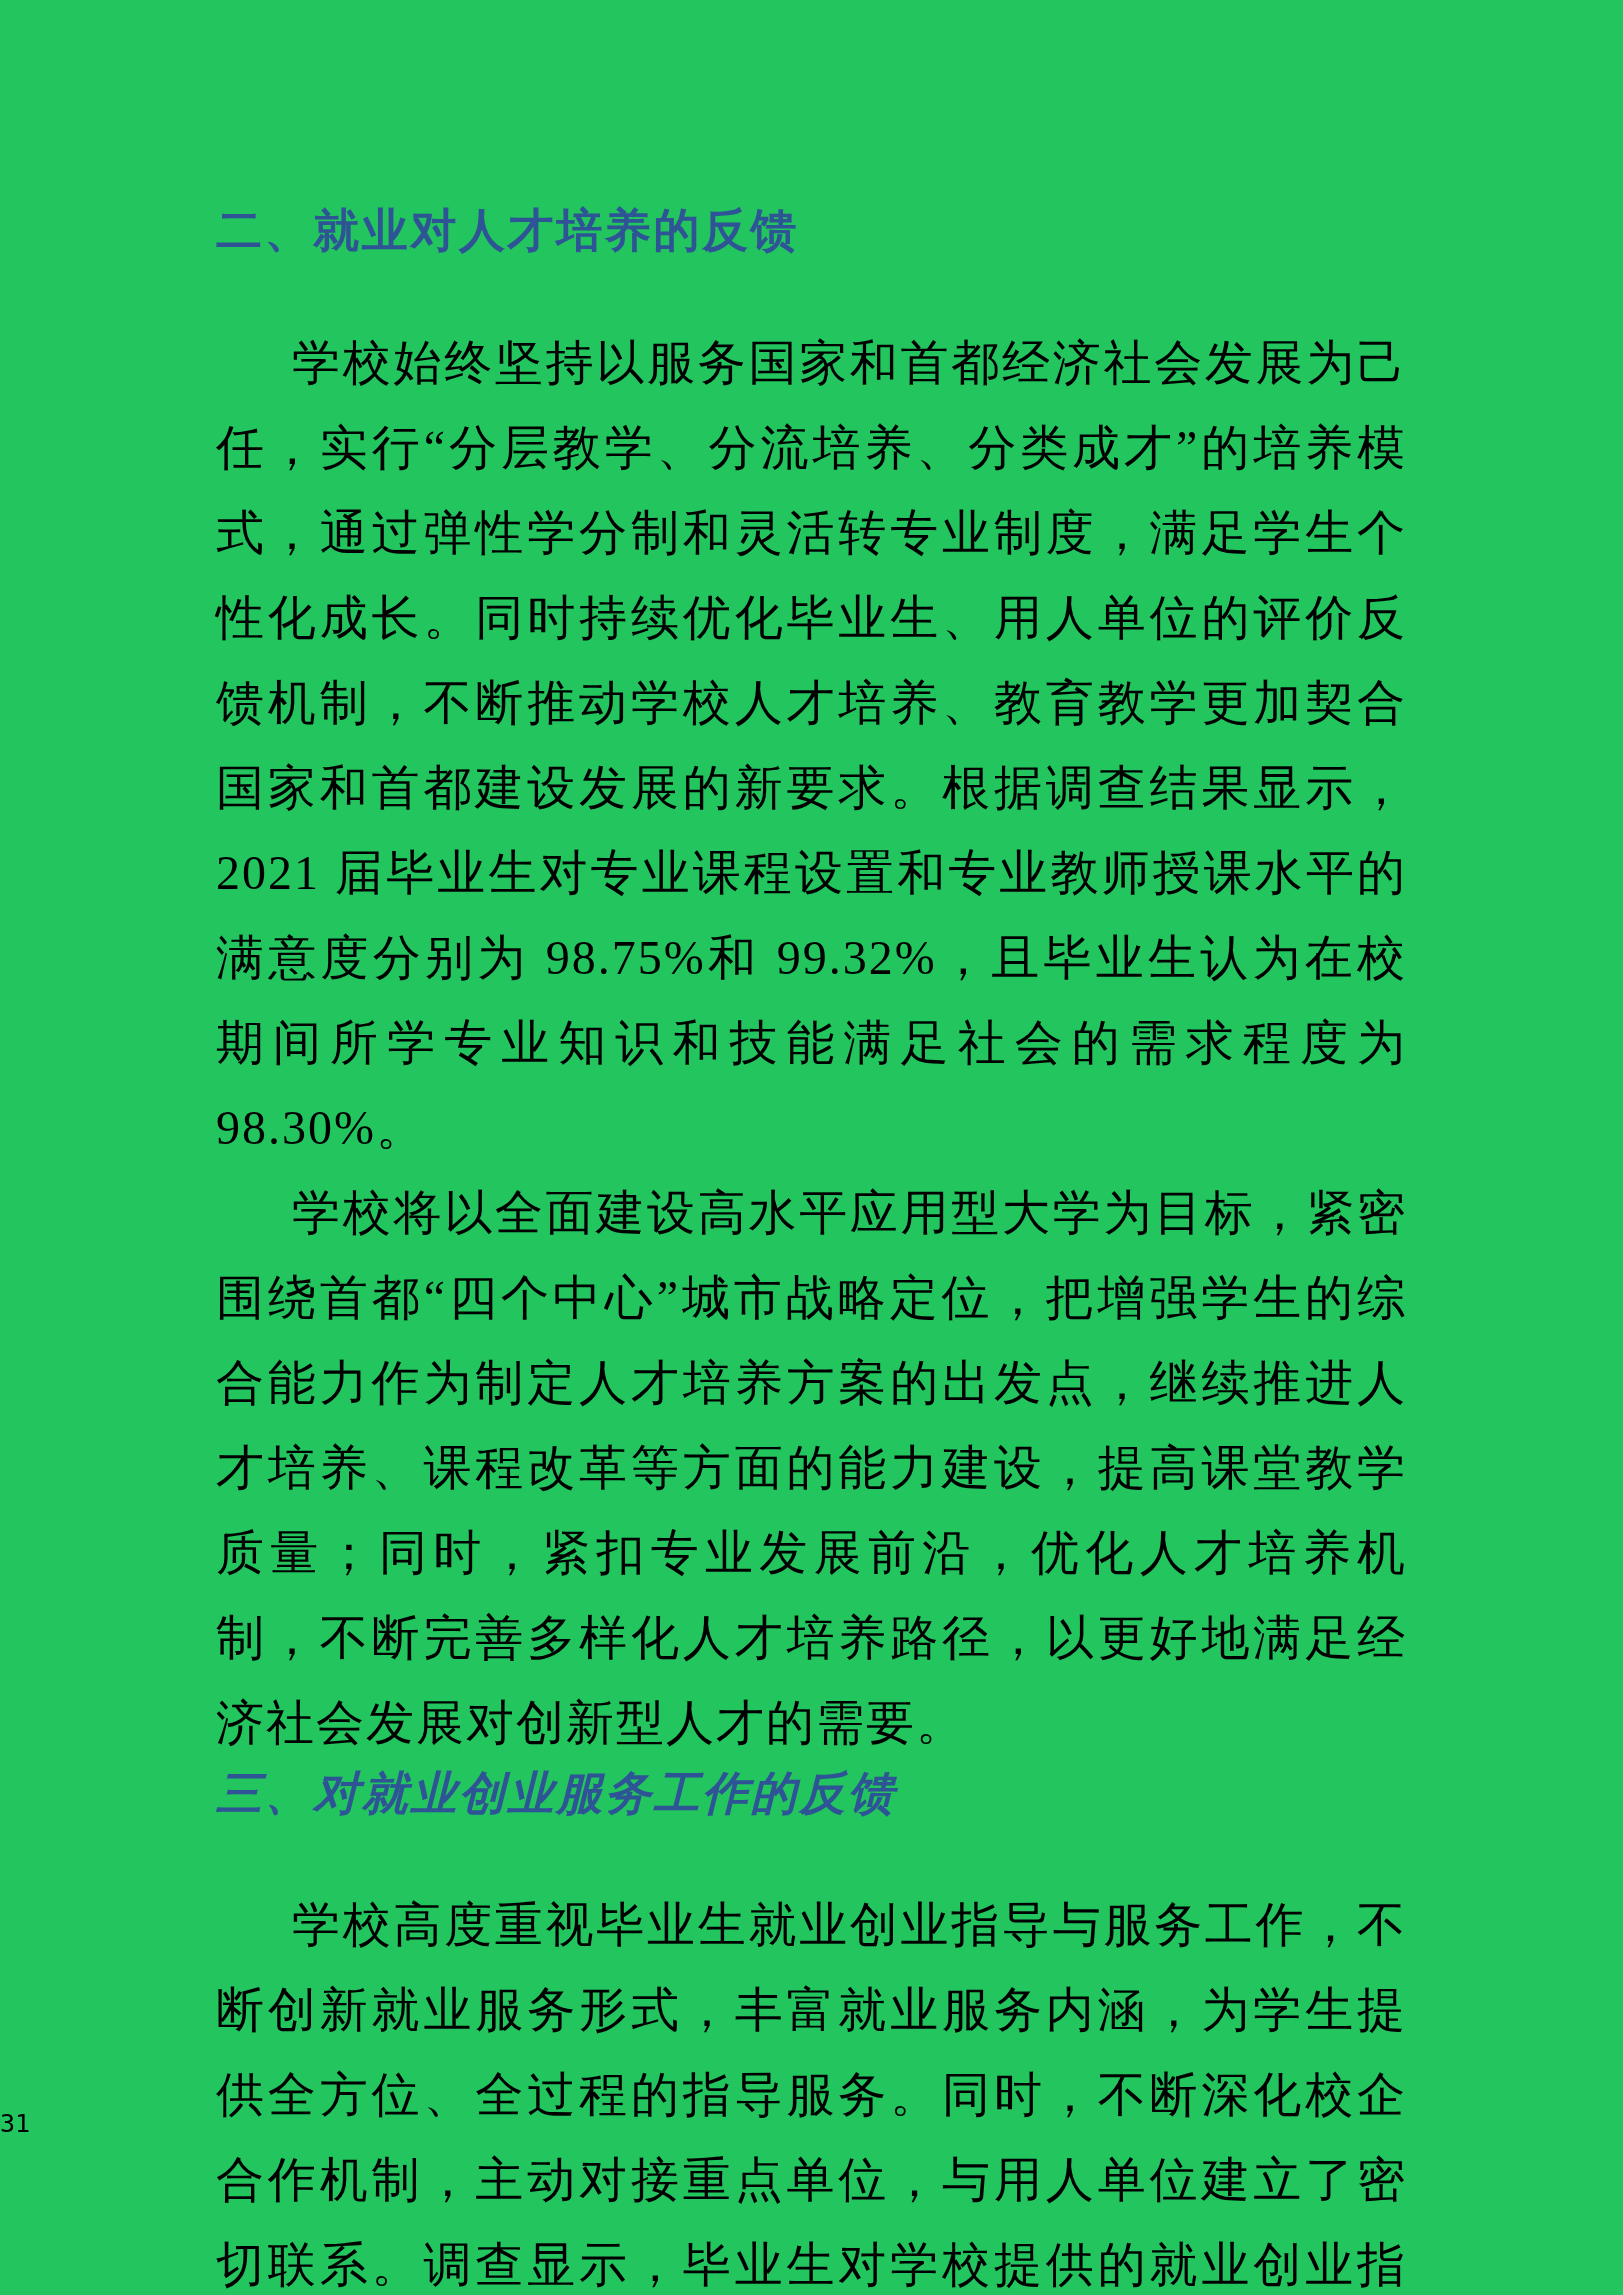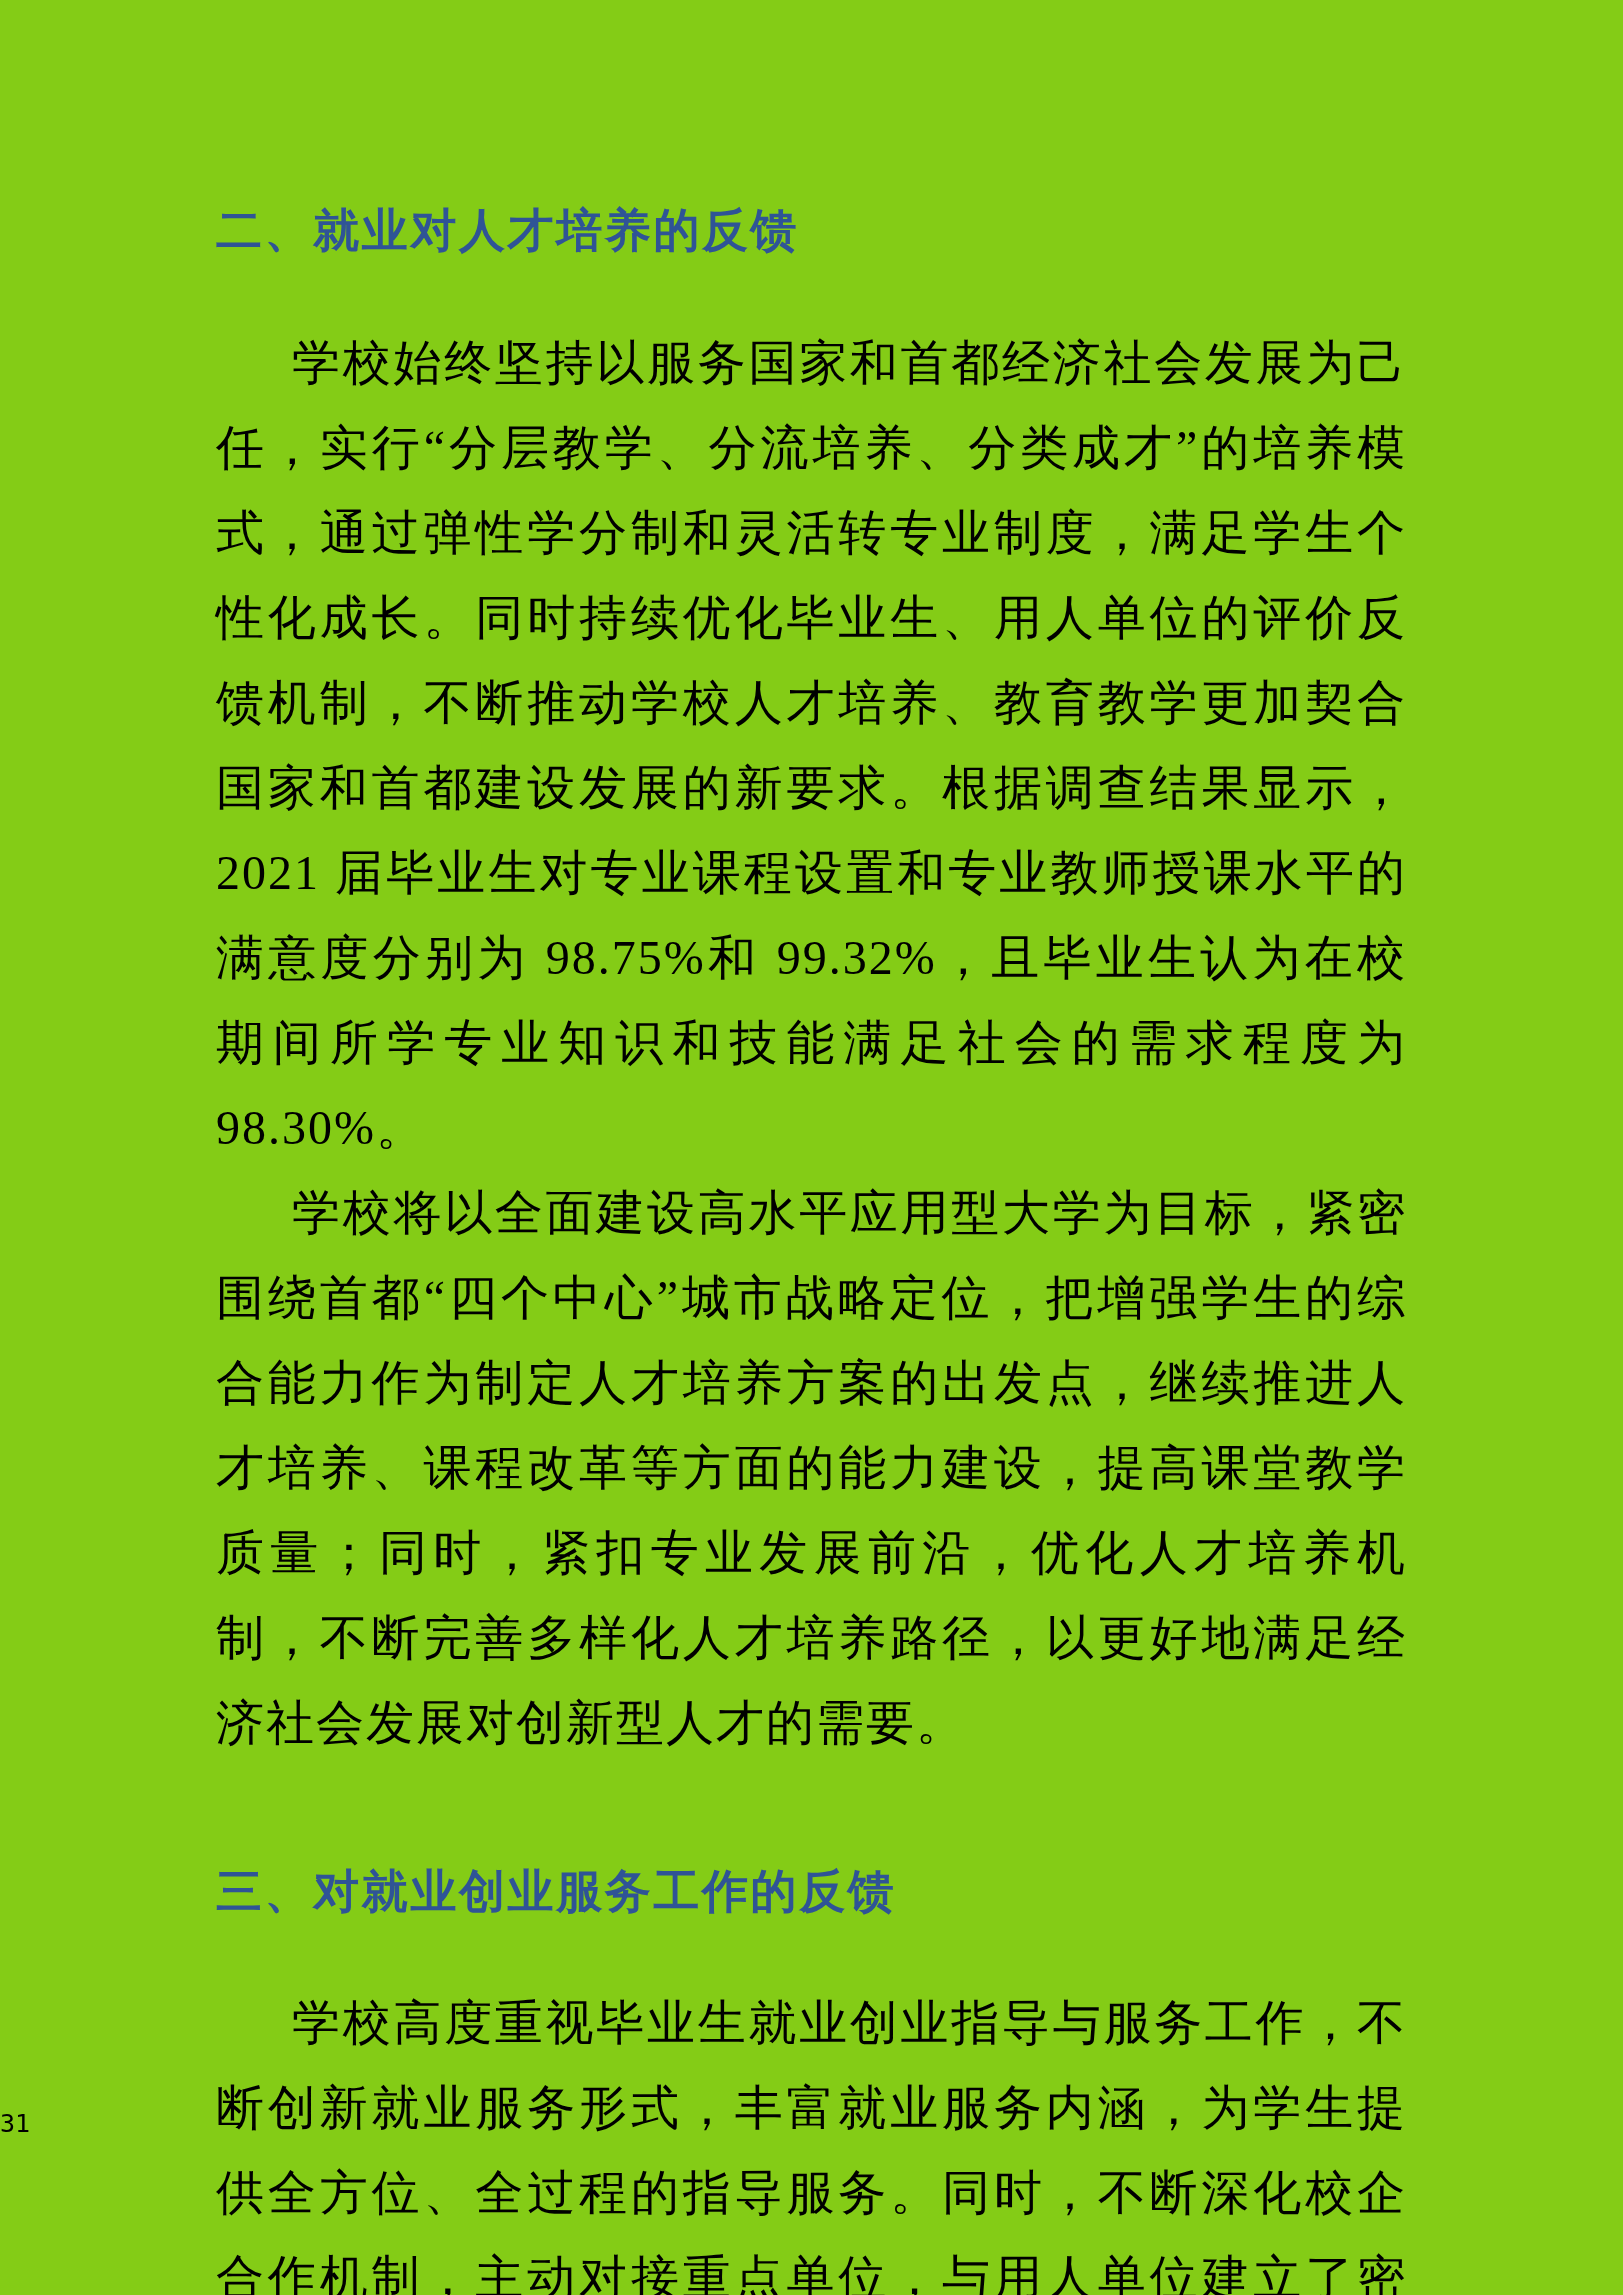--- a/index.html
+++ b/index.html
@@ -9,39 +9,39 @@
   }
 
   body {
     font-family: "Liberation Serif", "DejaVu Serif", serif;
   }
 
   .page {
     position: relative;
     width: 1623px;
     height: 2295px;
-    background: #84cc16;
+    background: #22c55e;
     overflow: hidden;
   }
 
   .content {
     padding: 202px 216px 0 216px;
   }
 
   .section-heading {
     font-size: 46px;
     font-weight: bold;
     letter-spacing: 2.6px;
     line-height: 1.25;
     color: var(--heading-color, #2F5496);
     margin-bottom: 60px;
   }
 
   .section + .section .section-heading {
-    margin-top: 98px;
+    font-style: italic;
   }
 
   .body-paragraph {
     font-size: 48px;
     line-height: 85px;
     letter-spacing: 2px;
     color: #000000;
     text-align: justify;
     text-justify: inter-character;
     text-indent: 76px;

